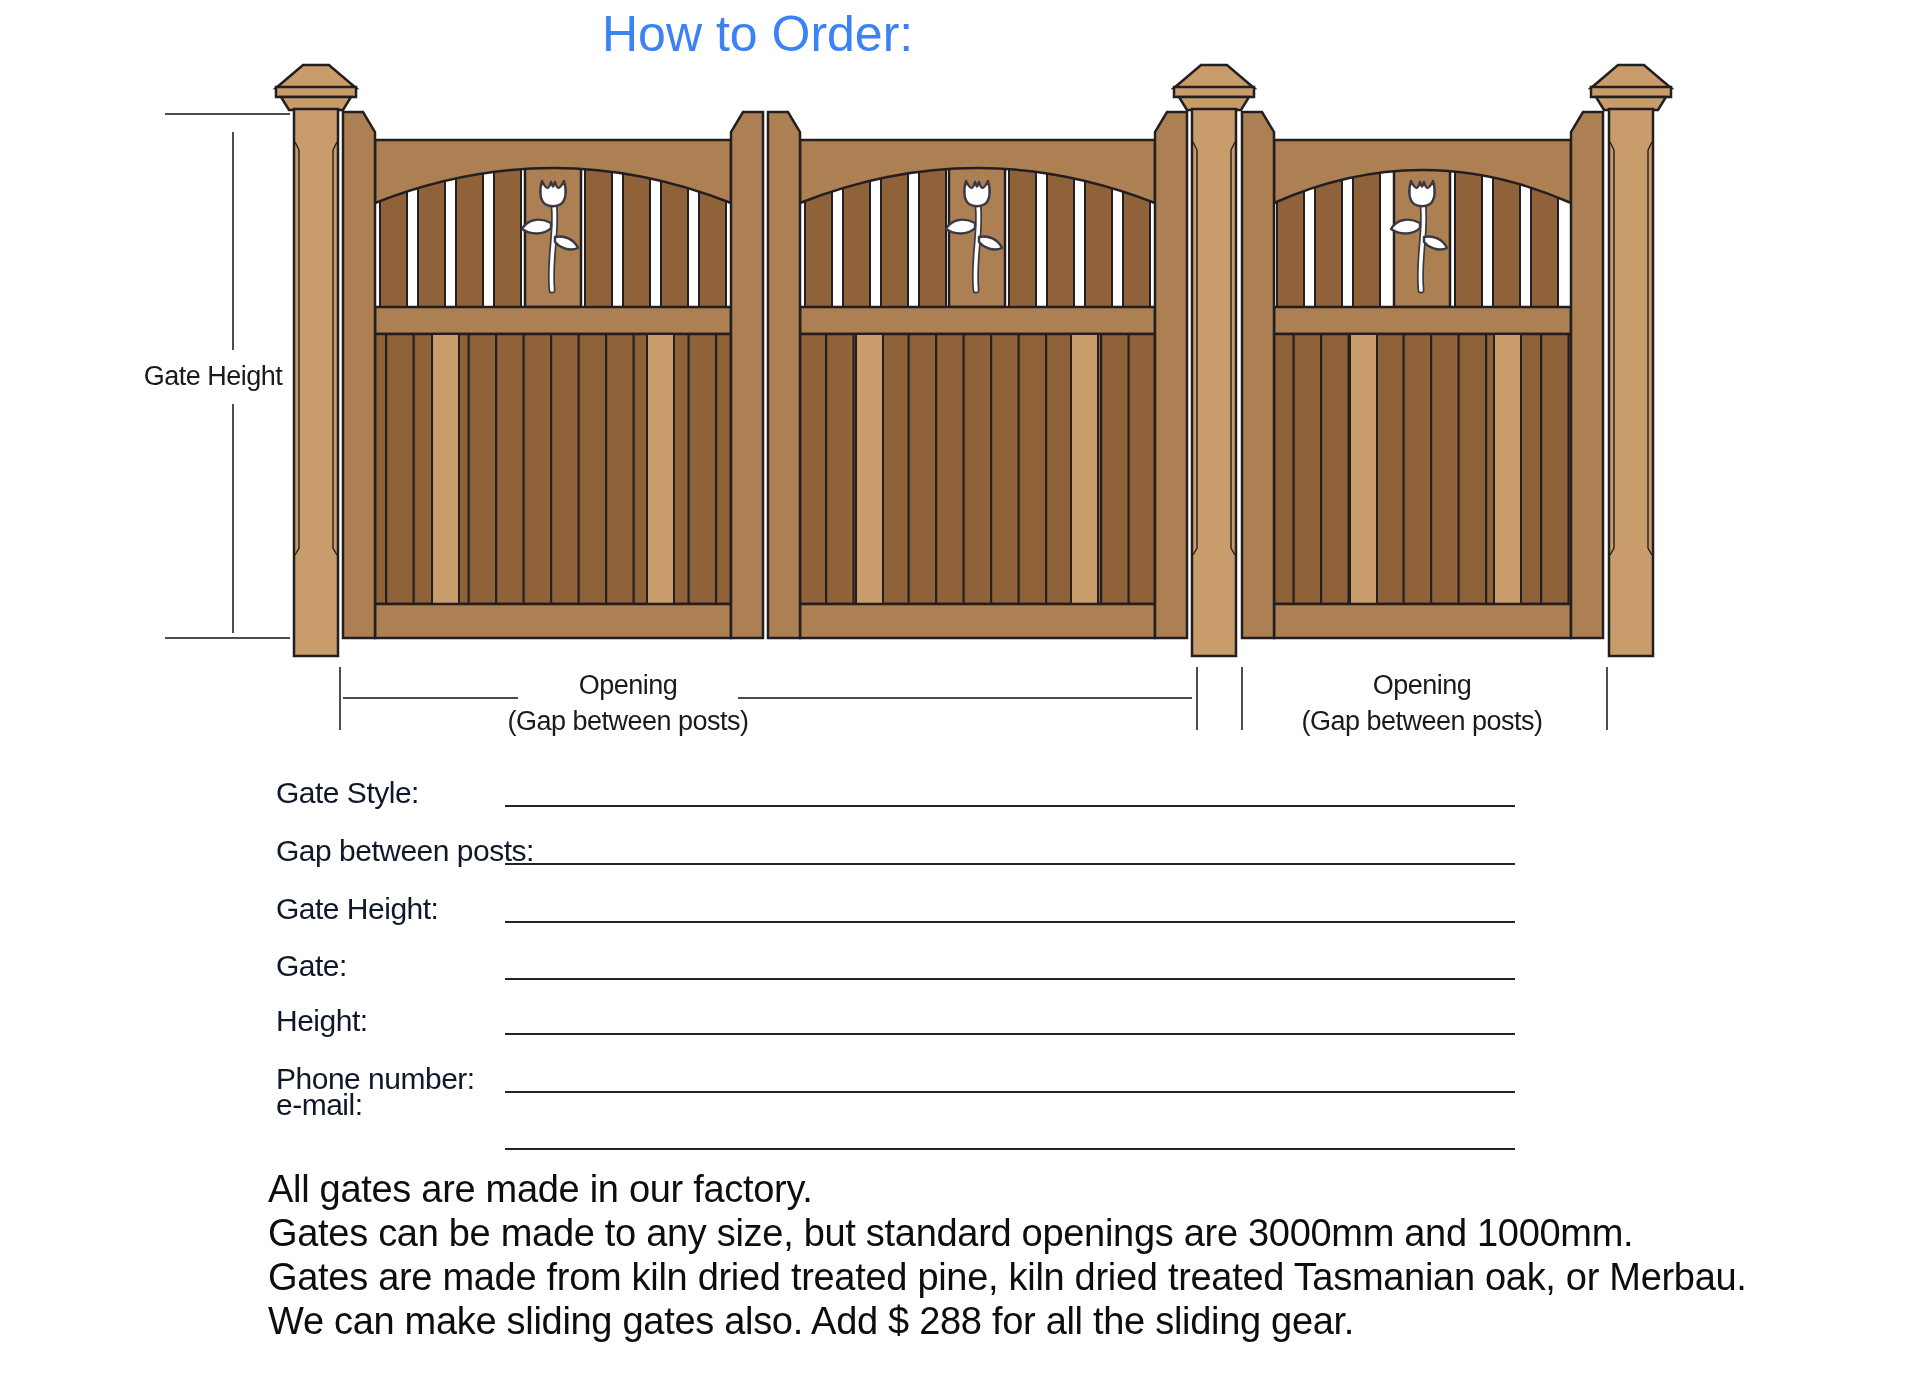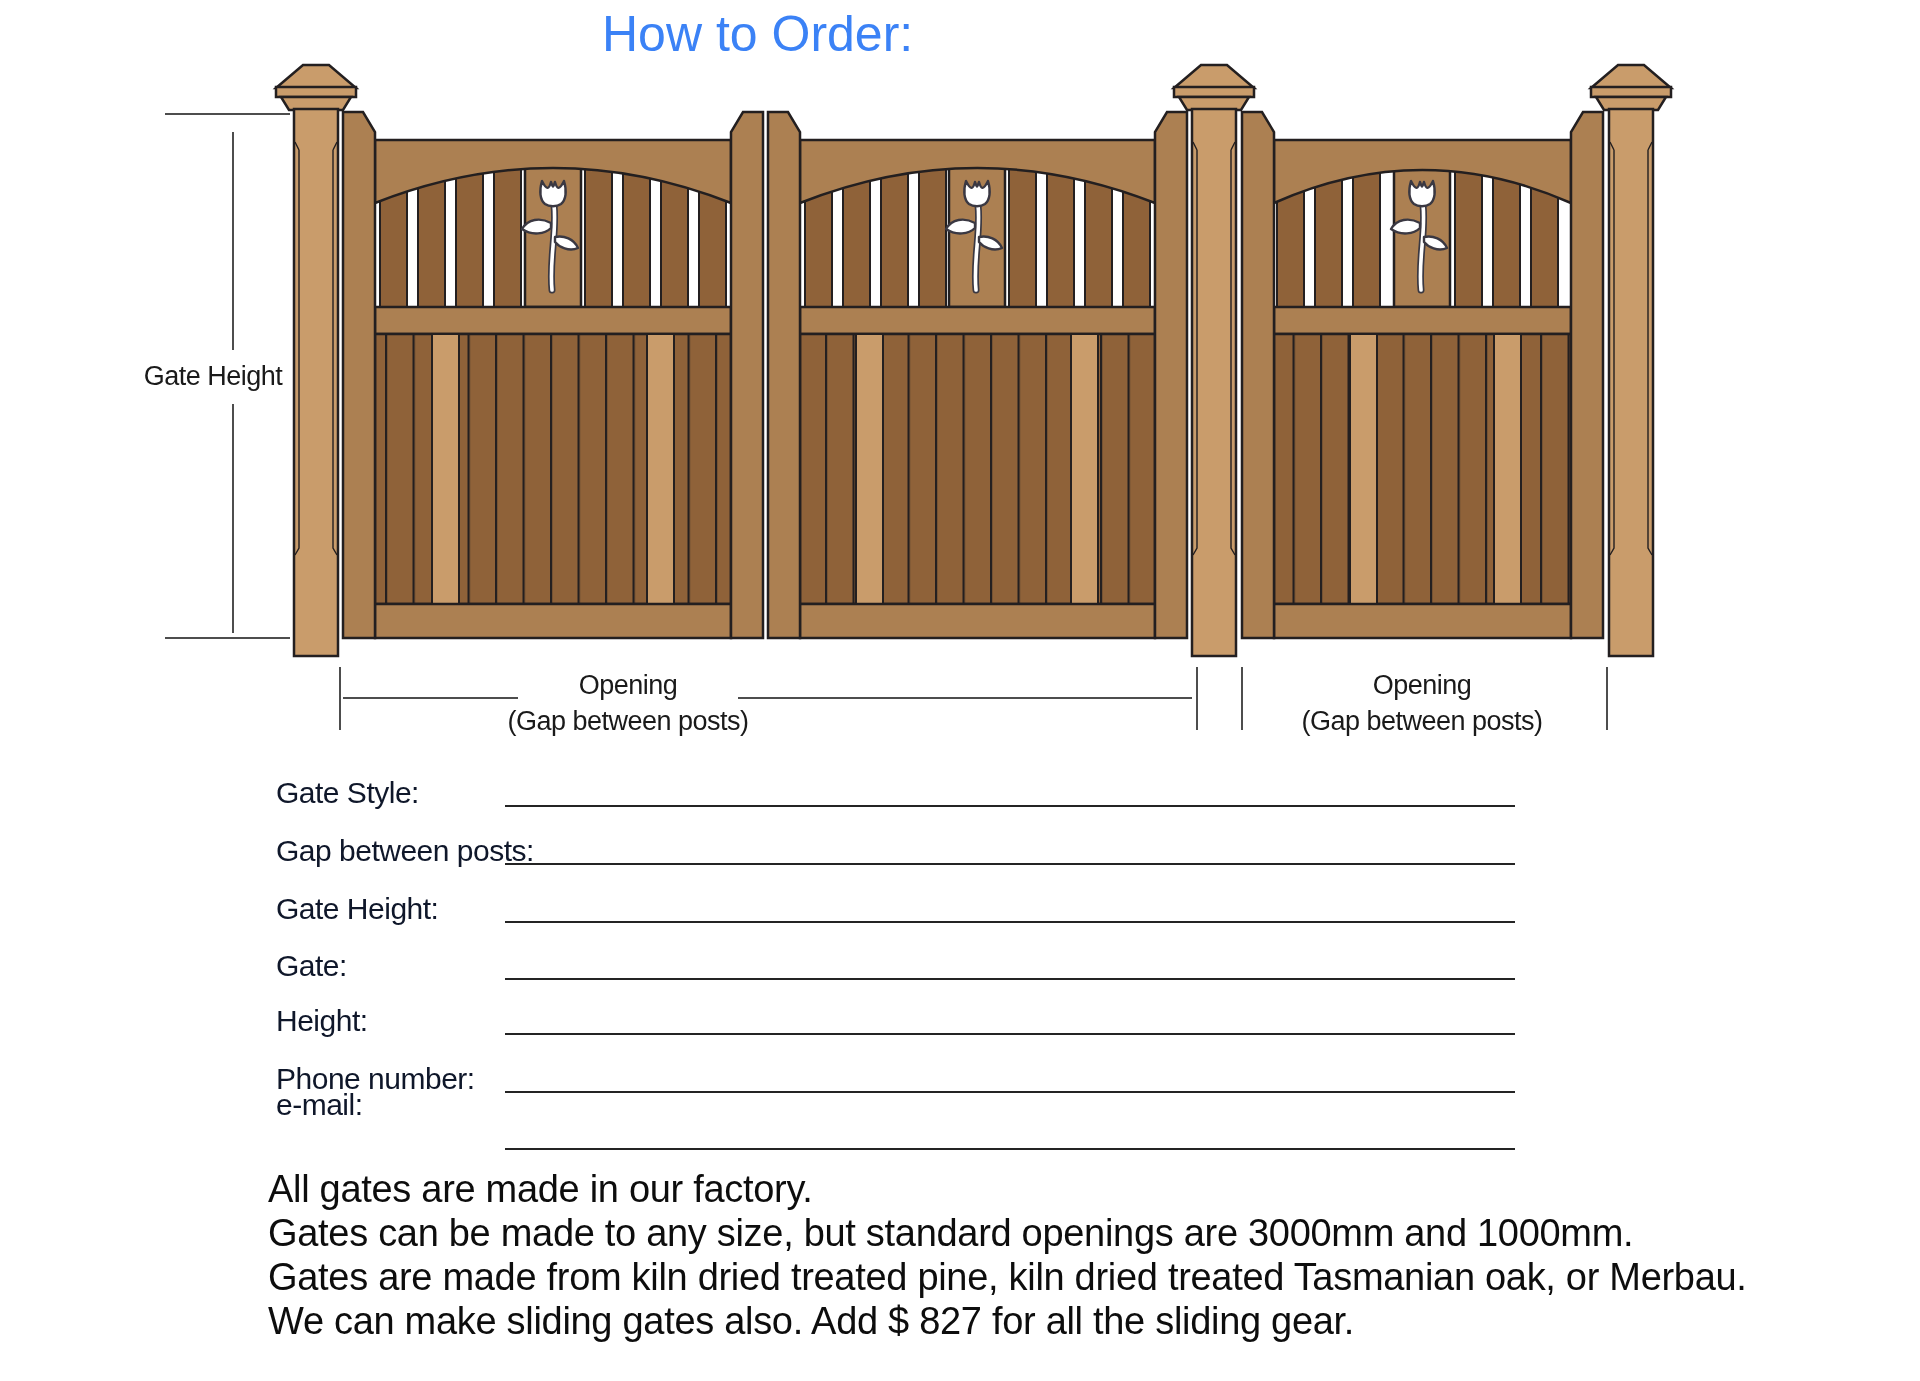--- a/index.html
+++ b/index.html
@@ -207,16 +207,16 @@
     <div class="form-line" style="top:1091px"></div>
 
     <div class="form-row-label" style="top:1088px">e-mail:</div>
     <div class="form-line" style="top:1148px"></div>
   </div>
 
   <div class="notes">
     <div>All gates are made in our factory.</div>
     <div>Gates can be made to any size, but standard openings are 3000mm and 1000mm.</div>
     <div>Gates are made from kiln dried treated pine, kiln dried treated Tasmanian oak, or Merbau.</div>
-    <div>We can make sliding gates also. Add $ 827 for all the sliding gear.</div>
+    <div>We can make sliding gates also. Add $ 288 for all the sliding gear.</div>
   </div>
 
 </div>
 
 </body></html>

